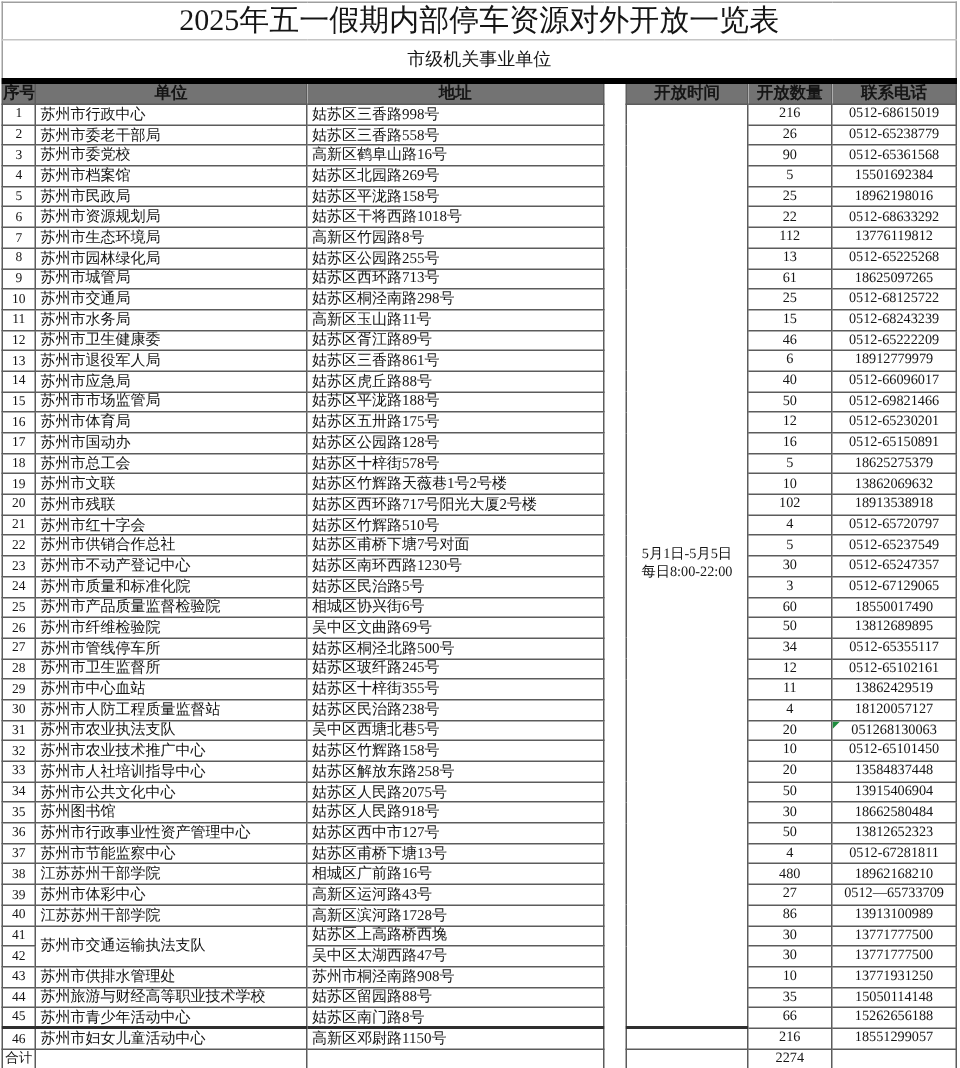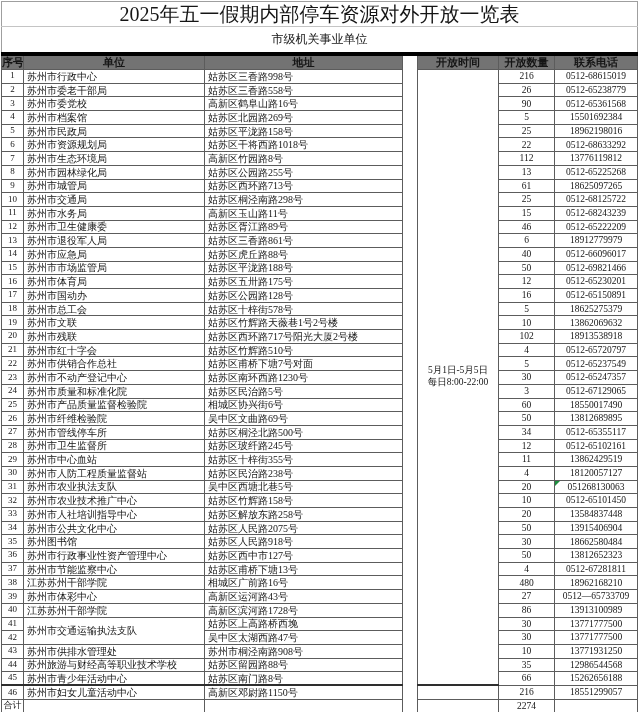--- a/index.html
+++ b/index.html
@@ -400,21 +400,21 @@
           <td class="gap"></td>
           <td class="qty">10</td>
           <td class="phone">13771931250</td>
         </tr>
         <tr style="height: 13.7px;">
           <td class="seq">44</td>
           <td class="unit">苏州旅游与财经高等职业技术学校</td>
           <td class="addr">姑苏区留园路88号</td>
           <td class="gap"></td>
           <td class="qty">35</td>
-          <td class="phone">12986544568</td>
+          <td class="phone">15050114148</td>
         </tr>
         <tr style="height: 13.7px;">
           <td class="seq">45</td>
           <td class="unit">苏州市青少年活动中心</td>
           <td class="addr">姑苏区南门路8号</td>
           <td class="gap"></td>
           <td class="qty">66</td>
           <td class="phone">15262656188</td>
         </tr>
         <tr style="height: 13.7px;">

